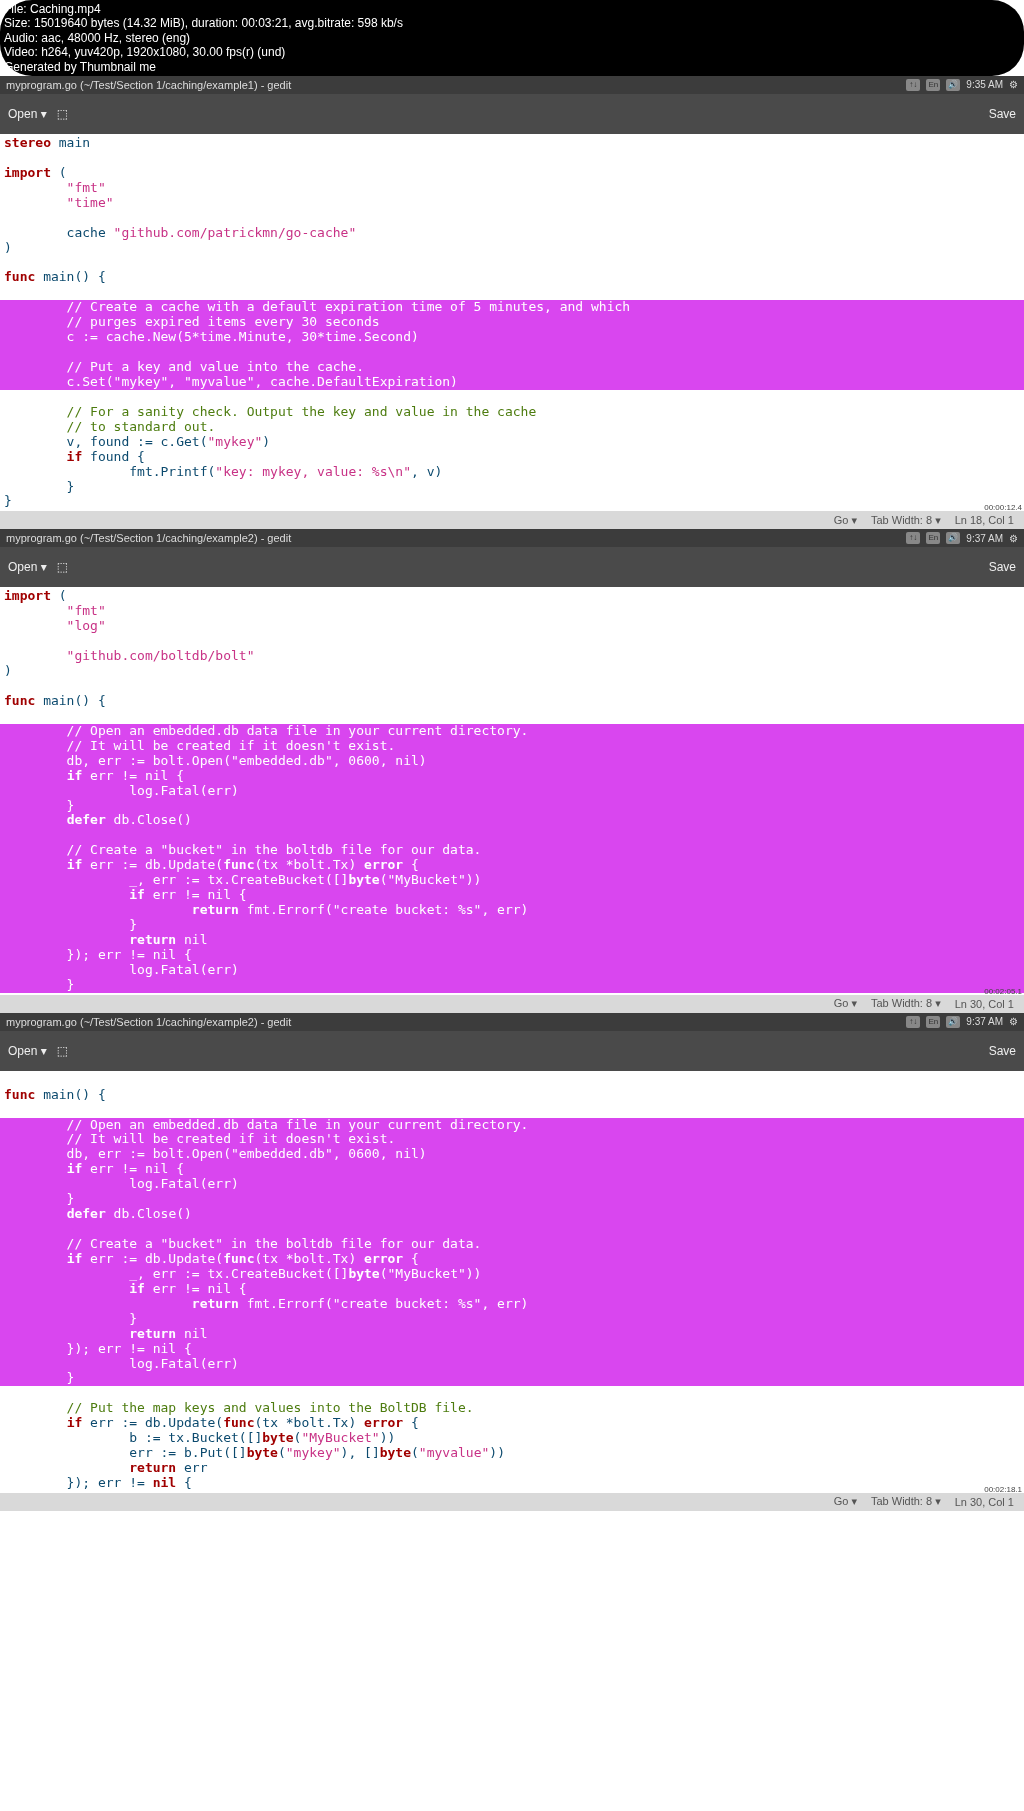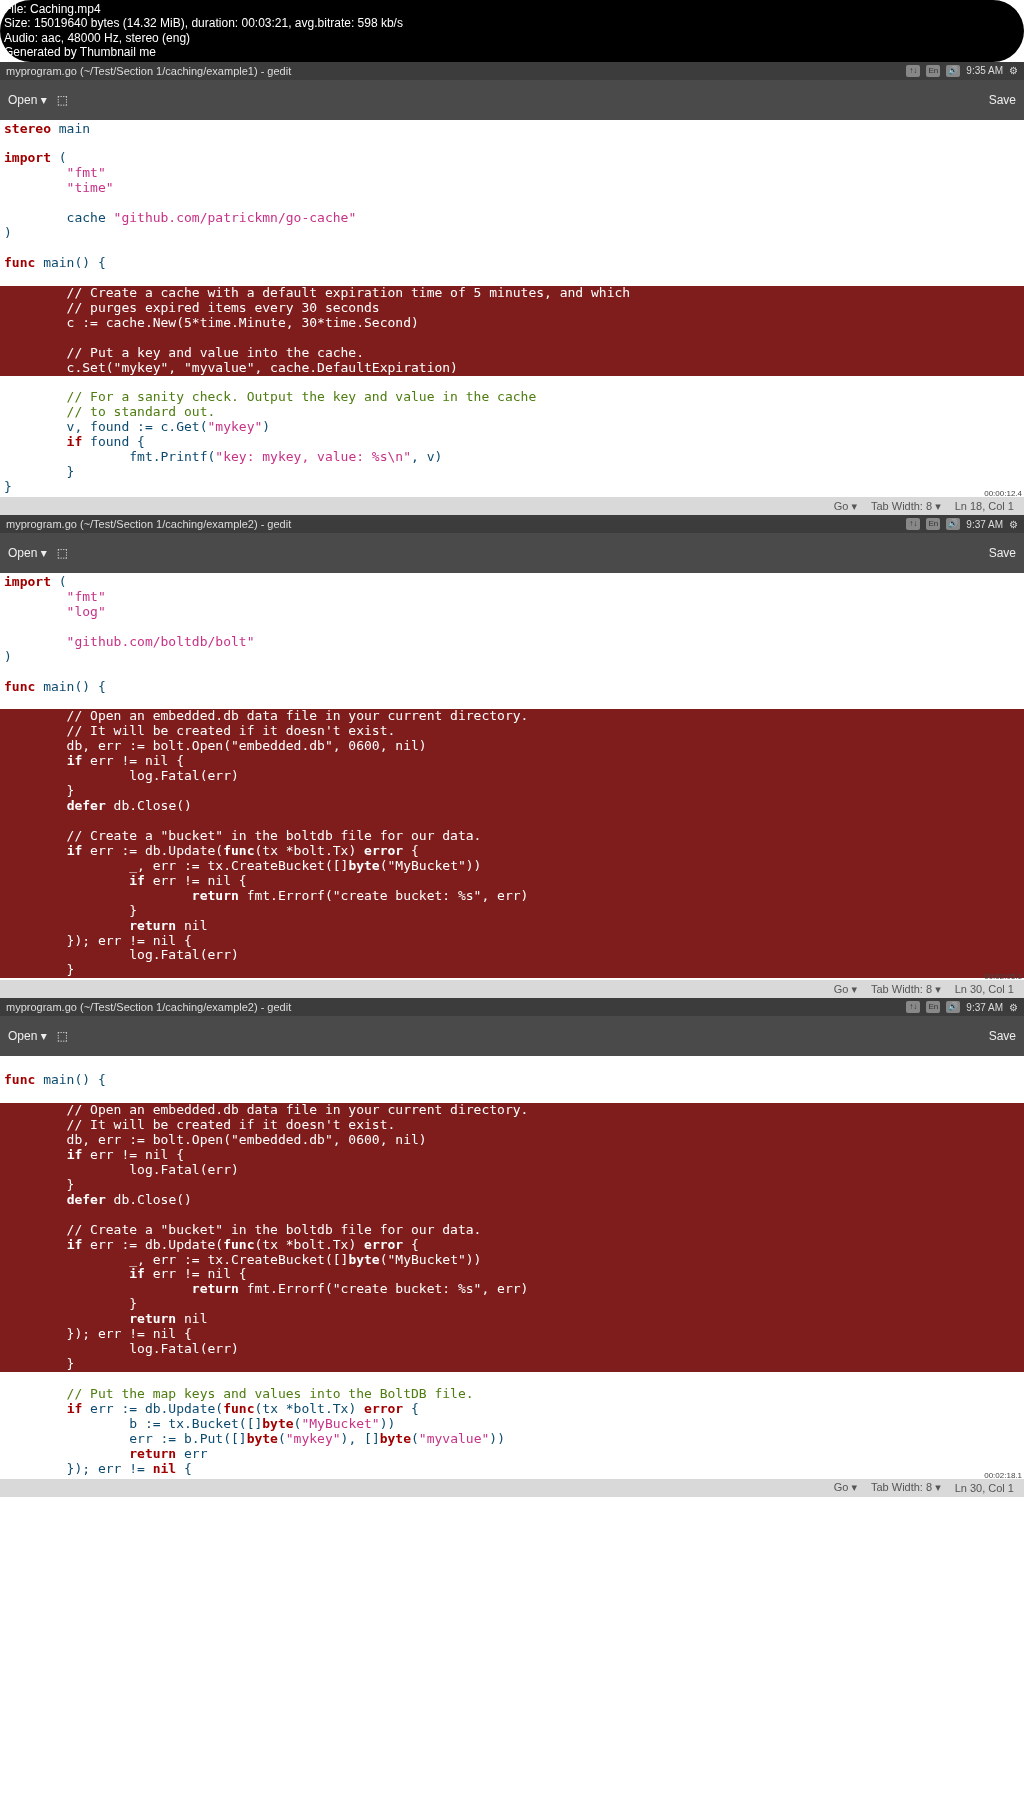--- a/index.html
+++ b/index.html
@@ -8,35 +8,36 @@
 .titlebar { background: #3c3c3c; color: #ddd; font-size: 11px; padding: 2px 6px; display: flex; justify-content: space-between; align-items: center; height: 18px; }
 .titlebar-right { display: flex; gap: 6px; align-items: center; font-size: 10px; }
 .toolbar { background: #4a4a4a; color: #eee; padding: 3px 8px; display: flex; justify-content: space-between; align-items: center; height: 40px; font-size: 12px; }
 .toolbar-left { display: flex; gap: 10px; align-items: center; }
 .toolbar-btn { color: #eee; cursor: pointer; font-size: 12px; }
 .editor { background: #fff; font-family: 'DejaVu Sans Mono', monospace; font-size: 13px; line-height: 1.15; white-space: pre; padding: 2px 4px; position: relative; }
 .editor .kw { color: #a00000; font-weight: bold; }
 .editor .str { color: #c83286; }
 .editor .cmt { color: #4d7c0f; }
 .editor .id { color: #0c4a6e; }
-.hl { background: #7f1d1d; color: #fff; display: block; margin: 0 -4px; padding: 0 4px; }
+.hl { background: #d946ef; color: #fff; display: block; margin: 0 -4px; padding: 0 4px; }
 .statusbar { background: #d9d9d9; color: #555; font-size: 11px; padding: 2px 10px; display: flex; justify-content: flex-end; gap: 14px; align-items: center; height: 18px; position: relative; }
 .packt { color: #e67e22; font-weight: bold; font-size: 18px; position: absolute; right: 6px; bottom: 0; }
 .packt-wrap { position: relative; }
 .frag { position: relative; border-radius: 27px; }
 .timestamp-tiny { font-size: 8px; color: #444; position: absolute; right: 2px; bottom: 17px; }
 .ind-icon { display: inline-block; width: 14px; height: 12px; background: #888; border-radius: 2px; font-size: 8px; text-align: center; line-height: 12px; color: #333; }
 </style>
 </head>
 <body>
 
 <div class="metadata">
 <div>File: Caching.mp4</div>
 <div>Size: 15019640 bytes (14.32 MiB), duration: 00:03:21, avg.bitrate: 598 kb/s</div>
 <div>Audio: aac, 48000 Hz, stereo (eng)</div>
+<div>Video: h264, yuv420p, 1920x1080, 30.00 fps(r) (und)</div>
 <div>Generated by Thumbnail me</div>
 </div>
 
 <div class="frag">
 <div class="titlebar">
   <span>myprogram.go (~/Test/Section 1/caching/example1) - gedit</span>
   <span class="titlebar-right">
     <span class="ind-icon">↑↓</span>
     <span class="ind-icon">En</span>
     <span class="ind-icon">🔊</span>

